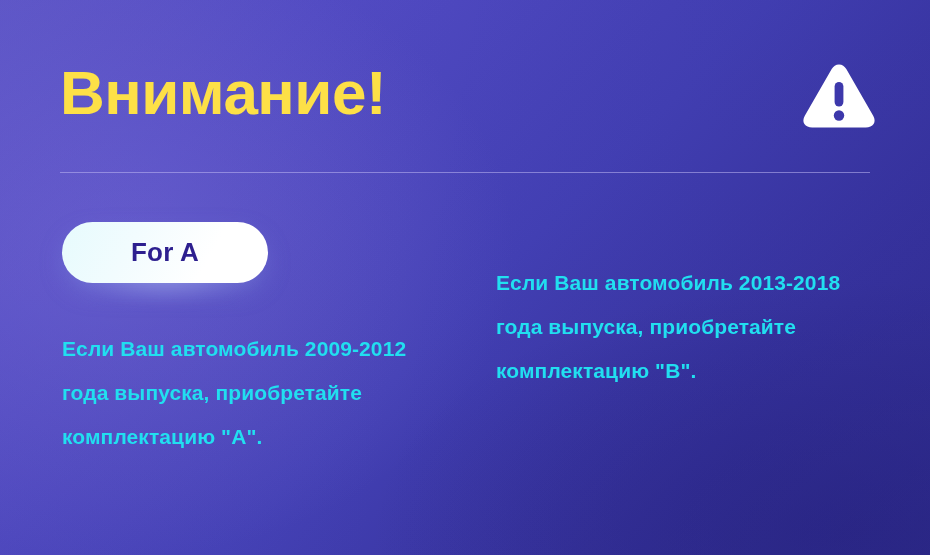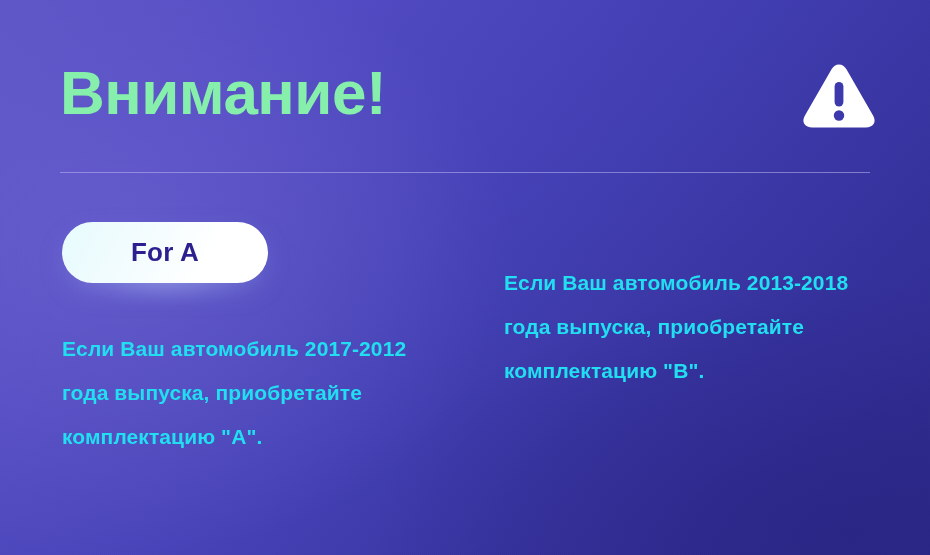--- a/index.html
+++ b/index.html
@@ -53,21 +53,21 @@
   
   .page-title {
     position: absolute;
     left: 60px;
     top: 57px;
     margin: 0;
     font-size: 62px;
     line-height: 72px;
     font-weight: 700;
     letter-spacing: -0.5px;
-    color: #86efac;
+    color: #fde047;
     white-space: nowrap;
   }
 
   .warning-icon {
     position: absolute;
     left: 802px;
     top: 62px;
     width: 74px;
     height: 68px;
   }
@@ -140,21 +140,21 @@
     margin: 0;
     padding: 0;
     width: 390px;
     color: #21dff0;
     font-size: 21px;
     font-weight: 700;
     line-height: 44px;
     letter-spacing: 0.1px;
   }
   .note-a { margin-top: 39px; }
-  .note-b { margin-top: 39px; margin-left: 8px; }
+  .note-b { margin-top: 39px; }
 </style>
 </head>
 <body>
 
 <div class="banner">
   <div class="bg-base"></div>
   <div class="bg-tint-a"></div>
   <div class="bg-tint-b"></div>
   <div class="bg-tint-c"></div>
 
@@ -172,21 +172,21 @@
 
     <div class="divider"></div>
 
     <div class="columns">
 
       <div class="column column-a">
         <div class="pill-wrap">
           <div class="pill-glow"></div>
           <button class="pill">For A</button>
         </div>
-        <p class="column-note note-a">Если Ваш автомобиль 2017-2012 года выпуска, приобретайте комплектацию "А".</p>
+        <p class="column-note note-a">Если Ваш автомобиль 2009-2012 года выпуска, приобретайте комплектацию "А".</p>
       </div>
 
       <div class="column column-b">
         <p class="column-note note-b">Если Ваш автомобиль 2013-2018 года выпуска, приобретайте комплектацию "B".</p>
       </div>
 
     </div>
   </div>
 </div>
 

